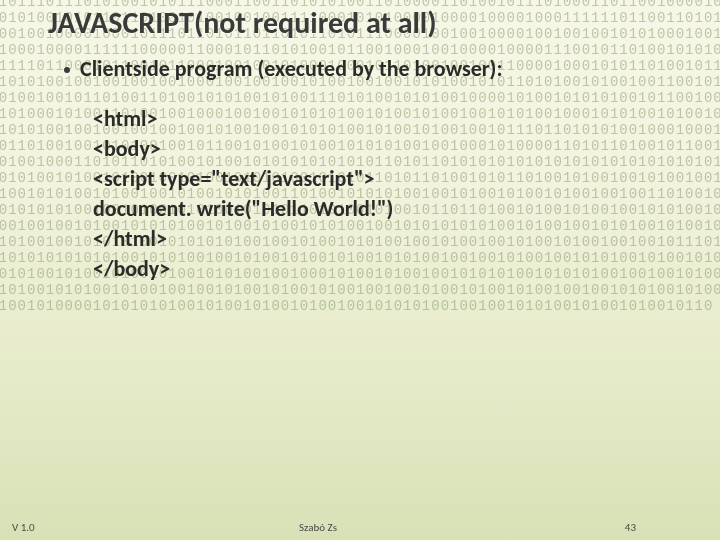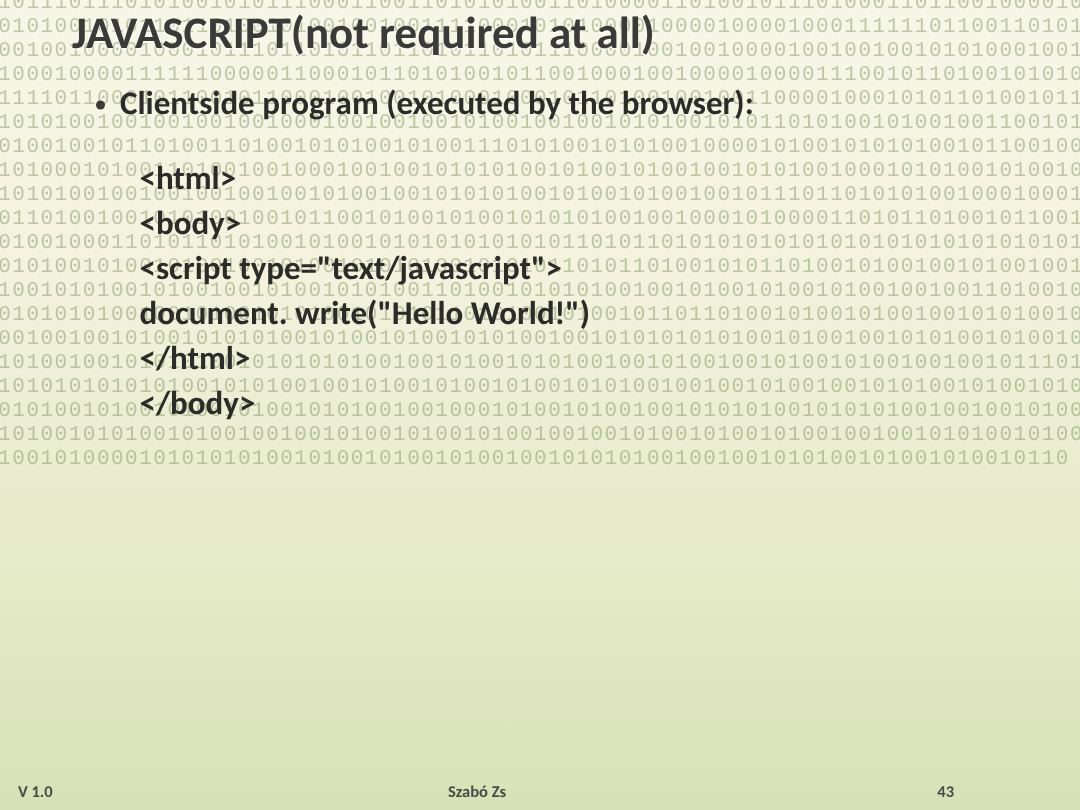--- a/index.html
+++ b/index.html
@@ -78,21 +78,20 @@
     font-family: "Calibri", "Segoe UI", Arial, sans-serif;
   }
   .footer {
     position: absolute;
     left: 0;
     bottom: 6px;
     width: 636px;
     height: 18px;
     font-size: 11px;
     color: #4a4a48;
-    font-weight: bold;
   }
   .foot-left {
     position: absolute;
     left: 12px;
     bottom: 0;
   }
   .foot-center {
     position: absolute;
     left: 0; right: 0;
     bottom: 0;

